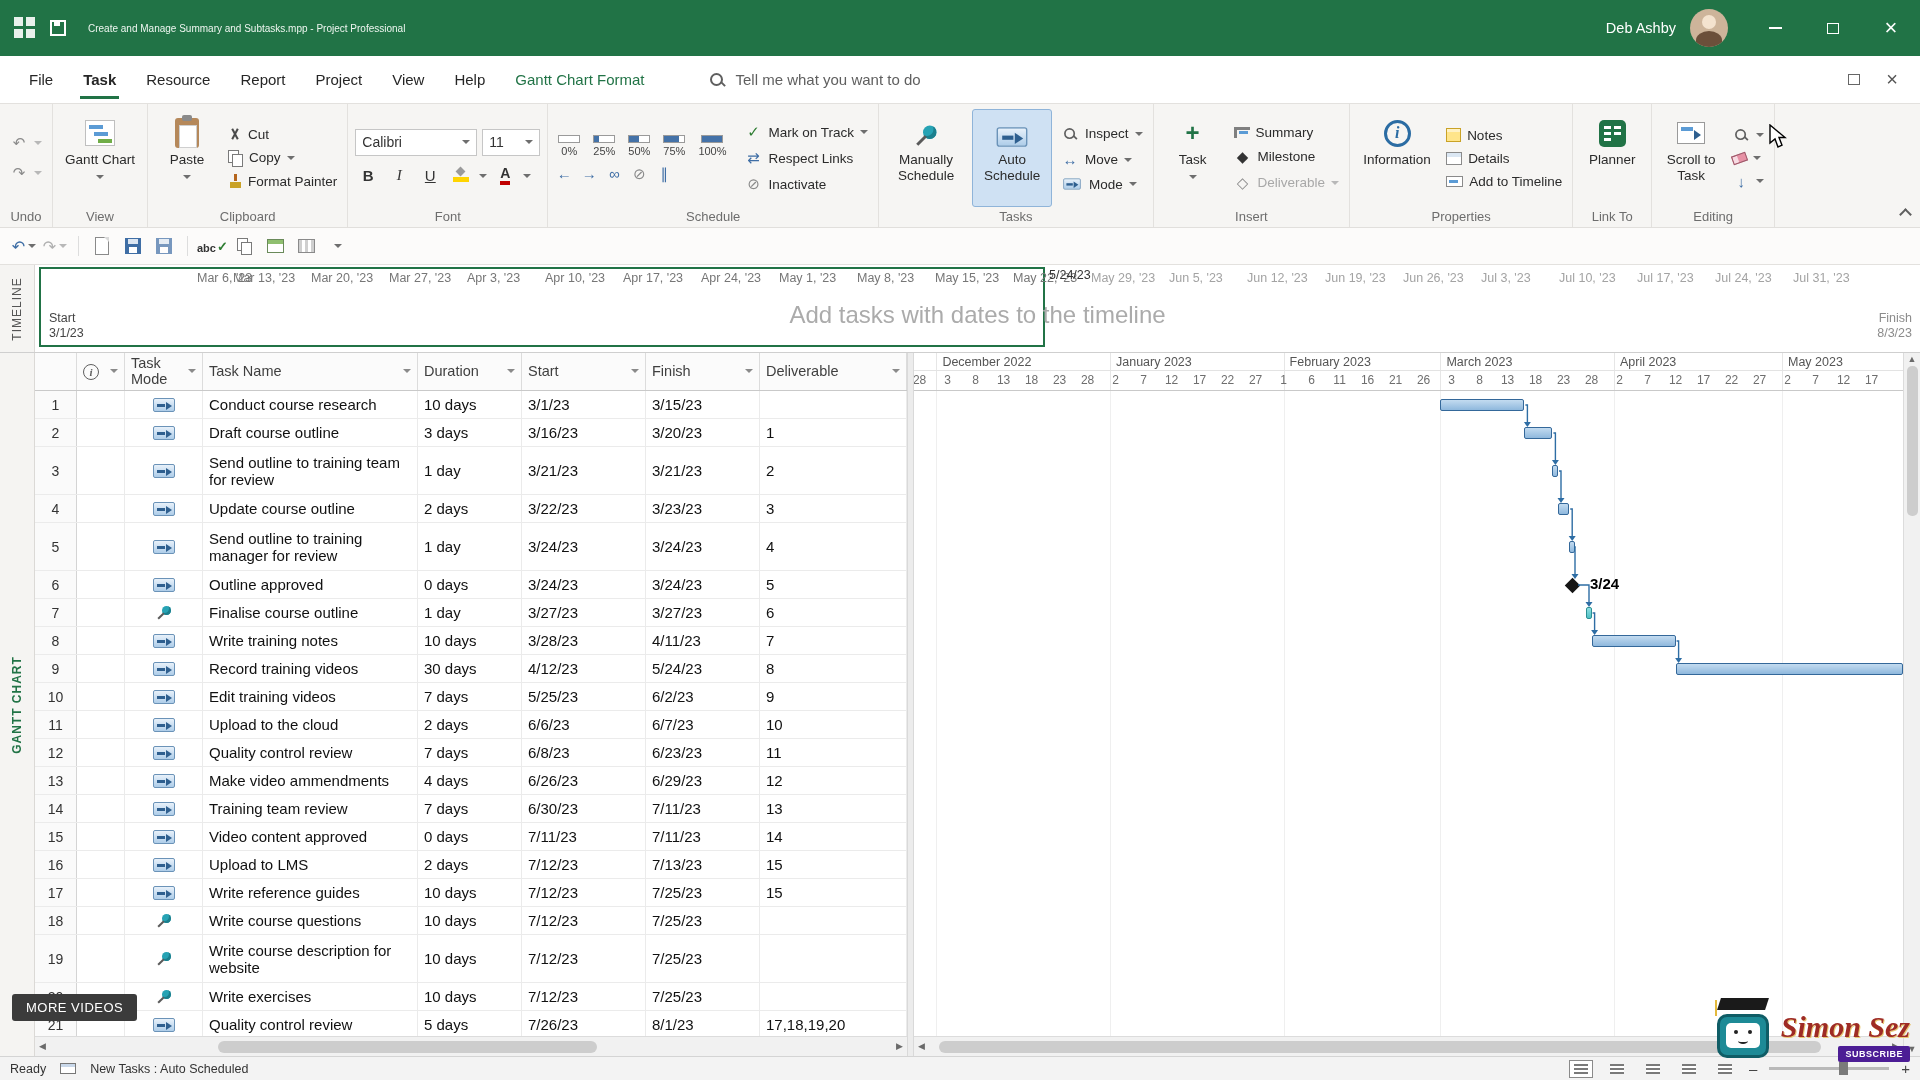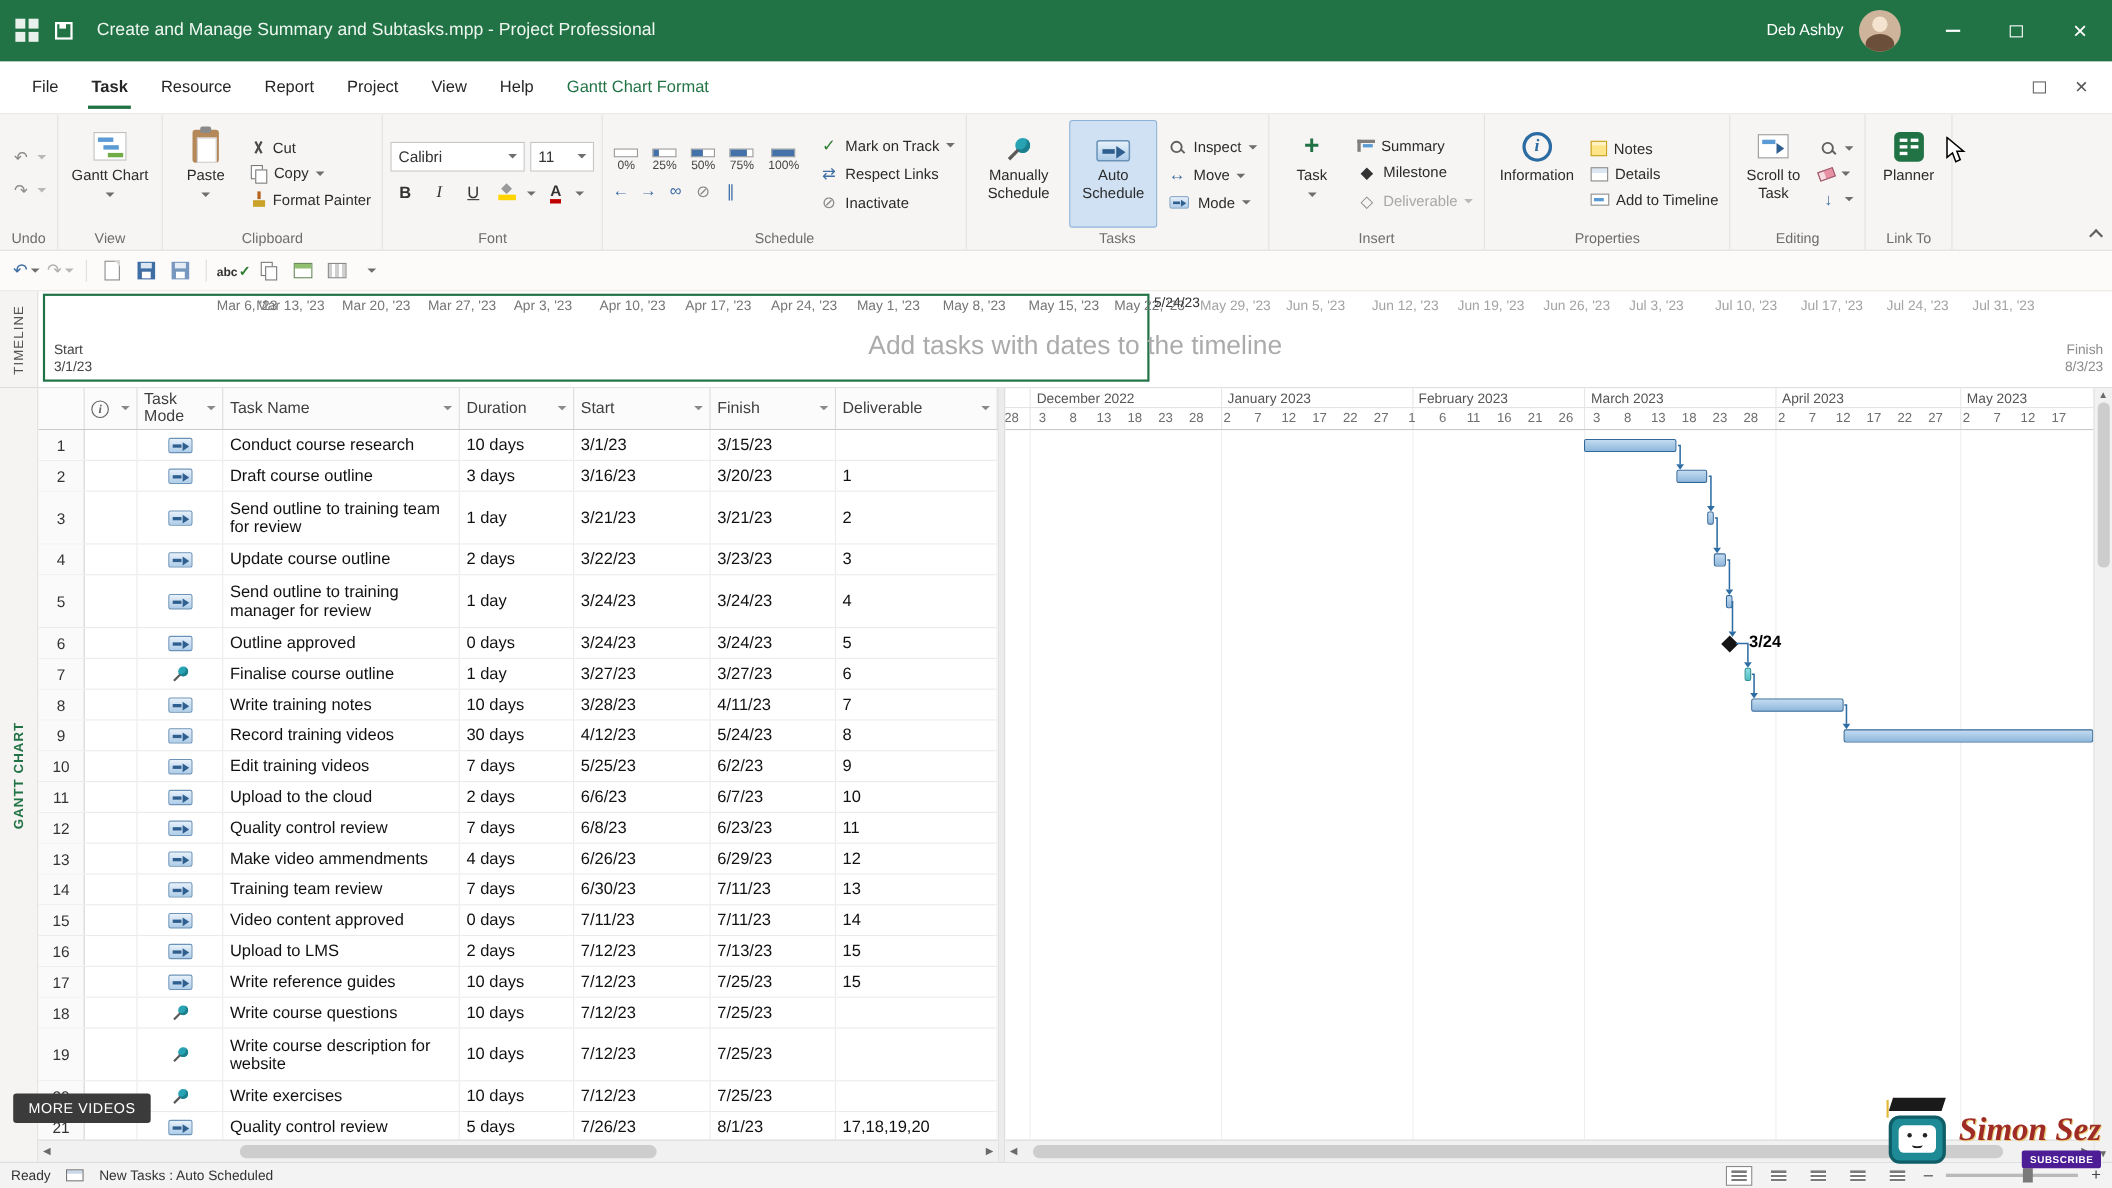--- a/index.html
+++ b/index.html
@@ -5,21 +5,21 @@
 *{margin:0;padding:0;box-sizing:border-box}
 html,body{width:1920px;height:1080px;overflow:hidden;font-family:"Liberation Sans",sans-serif;background:#fff;font-size:15px;color:#222}
 #app{position:relative;width:1920px;height:1080px;display:flex;flex-direction:column;background:#fff}
 
 
 .titlebar{height:56px;flex:0 0 auto;background:#217346;display:flex;align-items:center;color:#fff;padding-left:14px}
 .appic{width:22px;height:22px;margin-right:14px;position:relative;flex:0 0 auto}
 .appic::before{content:"";position:absolute;left:0;top:0;width:9px;height:9px;background:#fff;box-shadow:12px 0 0 #fff,0 12px 0 #fff,12px 12px 0 #fff;opacity:.9}
 .saveic{width:16px;height:16px;border:2px solid #fff;position:relative;margin-right:22px;flex:0 0 auto}
 .saveic::before{content:"";position:absolute;left:2px;top:-1px;width:6px;height:5px;background:#fff}
-.ttitle{font-size:16px;color:#eef6f0;white-space:nowrap;overflow:hidden}
+.ttitle{font-size:10px;color:#eef6f0;white-space:nowrap;overflow:hidden}
 .tuser{margin-left:auto;font-size:14.5px;margin-right:14px;white-space:nowrap}
 .avatar{width:38px;height:38px;border-radius:50%;background:#cdb49a;position:relative;overflow:hidden;flex:0 0 auto}
 .avatar i{position:absolute;left:12px;top:6px;width:14px;height:14px;border-radius:50%;background:#f4e3cf}
 .avatar b{position:absolute;left:6px;top:22px;width:26px;height:18px;border-radius:50% 50% 0 0;background:#6b4f3a}
 .wbtns{display:flex;margin-left:18px}
 .wbtn{width:58px;height:56px;display:flex;align-items:center;justify-content:center;color:#fff}
 .wbtn .minbar{width:13px;height:2px;background:#fff}
 .wbtn .maxbox{width:12px;height:11px;border:1.5px solid #fff}
 .wbtn.close{font-size:22px;line-height:1}
 
@@ -237,20 +237,24 @@
     <div id="menu-tabs">
         <div class="tab">File</div>
         <div class="tab active">Task</div>
         <div class="tab">Resource</div>
         <div class="tab">Report</div>
         <div class="tab">Project</div>
         <div class="tab">View</div>
         <div class="tab">Help</div>
         <div class="tab ctx">Gantt Chart Format</div>
       </div>
+    <div class="msearch">
+      <span class="mag"></span>
+      <span>Tell me what you want to do</span>
+    </div>
     <div class="mb-right">
       <span class="mb-restore"></span>
       <span class="mb-close">×</span>
     </div>
   </nav>
 
   <div class="ribbon">
 
     <div class="rgroup">
       <div class="gcontent" style="flex-direction:column;justify-content:center;gap:8px">
@@ -484,52 +488,52 @@
             </div>
         </div>
       </div>
       <div class="glabel">Properties</div>
     </div>
 
     <div class="rgroup">
       <div class="gcontent">
         <div class="bigbtn narrow">
           <span class="bic">
-              <span class="ic-scroll"></span>
+              <span class="ic-planner"></span>
             </span>
-          <span class="lbl">Scroll to Task</span>
-        </div>
-        <div class="scol">
-          <div class="sbtn">
-              <span class="mag small"></span>
-              <span class="caret"></span>
-            </div>
-          <div class="sbtn">
-              <span class="ic-eraser"></span>
-              <span class="caret"></span>
-            </div>
-          <div class="sbtn">
-              <span class="mic">↓</span>
-              <span class="caret"></span>
-            </div>
-        </div>
-      </div>
-      <div class="glabel">Editing</div>
+          <span class="lbl">Planner</span>
+        </div>
+      </div>
+      <div class="glabel">Link To</div>
     </div>
 
     <div class="rgroup">
       <div class="gcontent">
         <div class="bigbtn narrow">
           <span class="bic">
-              <span class="ic-planner"></span>
+              <span class="ic-scroll"></span>
             </span>
-          <span class="lbl">Planner</span>
-        </div>
-      </div>
-      <div class="glabel">Link To</div>
+          <span class="lbl">Scroll to Task</span>
+        </div>
+        <div class="scol">
+          <div class="sbtn">
+              <span class="mag small"></span>
+              <span class="caret"></span>
+            </div>
+          <div class="sbtn">
+              <span class="ic-eraser"></span>
+              <span class="caret"></span>
+            </div>
+          <div class="sbtn">
+              <span class="mic">↓</span>
+              <span class="caret"></span>
+            </div>
+        </div>
+      </div>
+      <div class="glabel">Editing</div>
     </div>
 
     <span class="rib-collapse"></span>
   </div>
 
   <div class="qat">
     <span class="qbtn">
         <span style="color:#3f6ea5">↶</span>
         <span class="caret"></span>
       </span>

